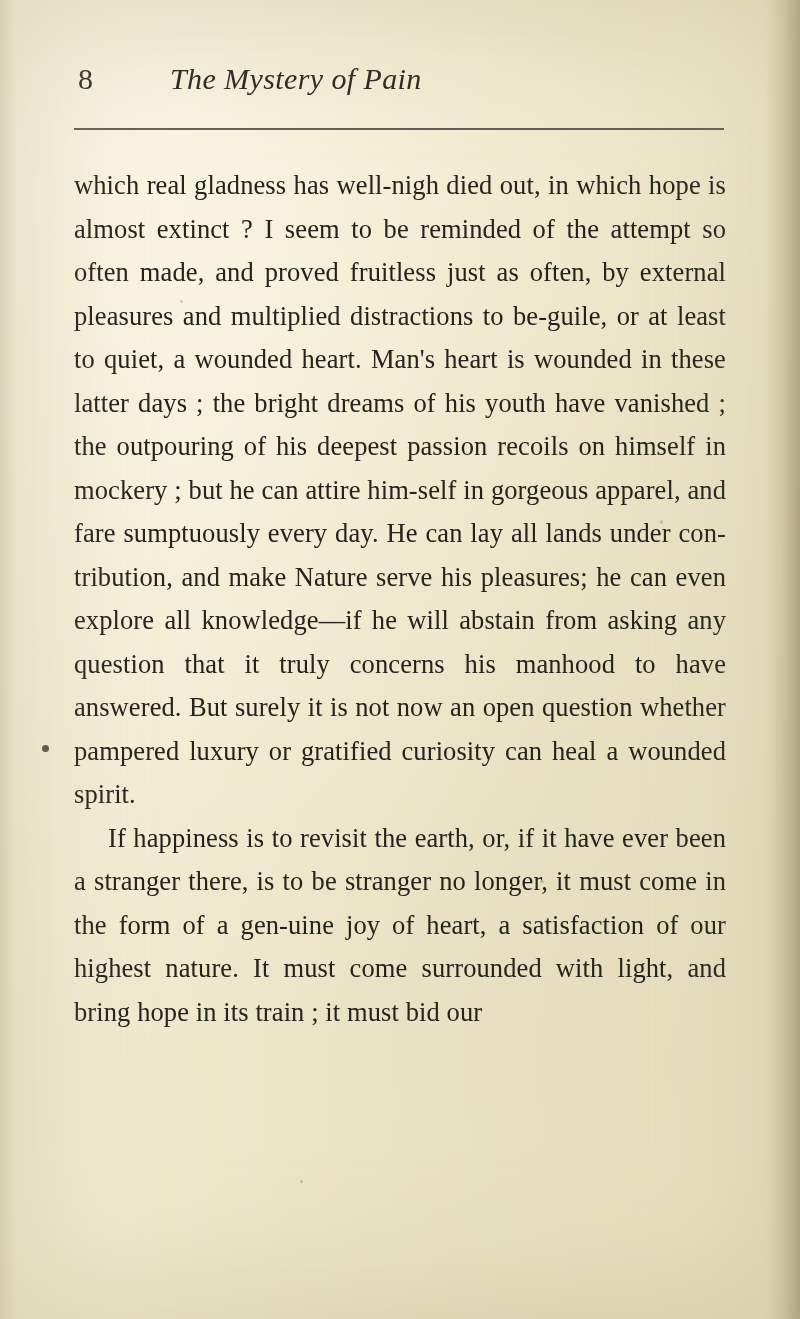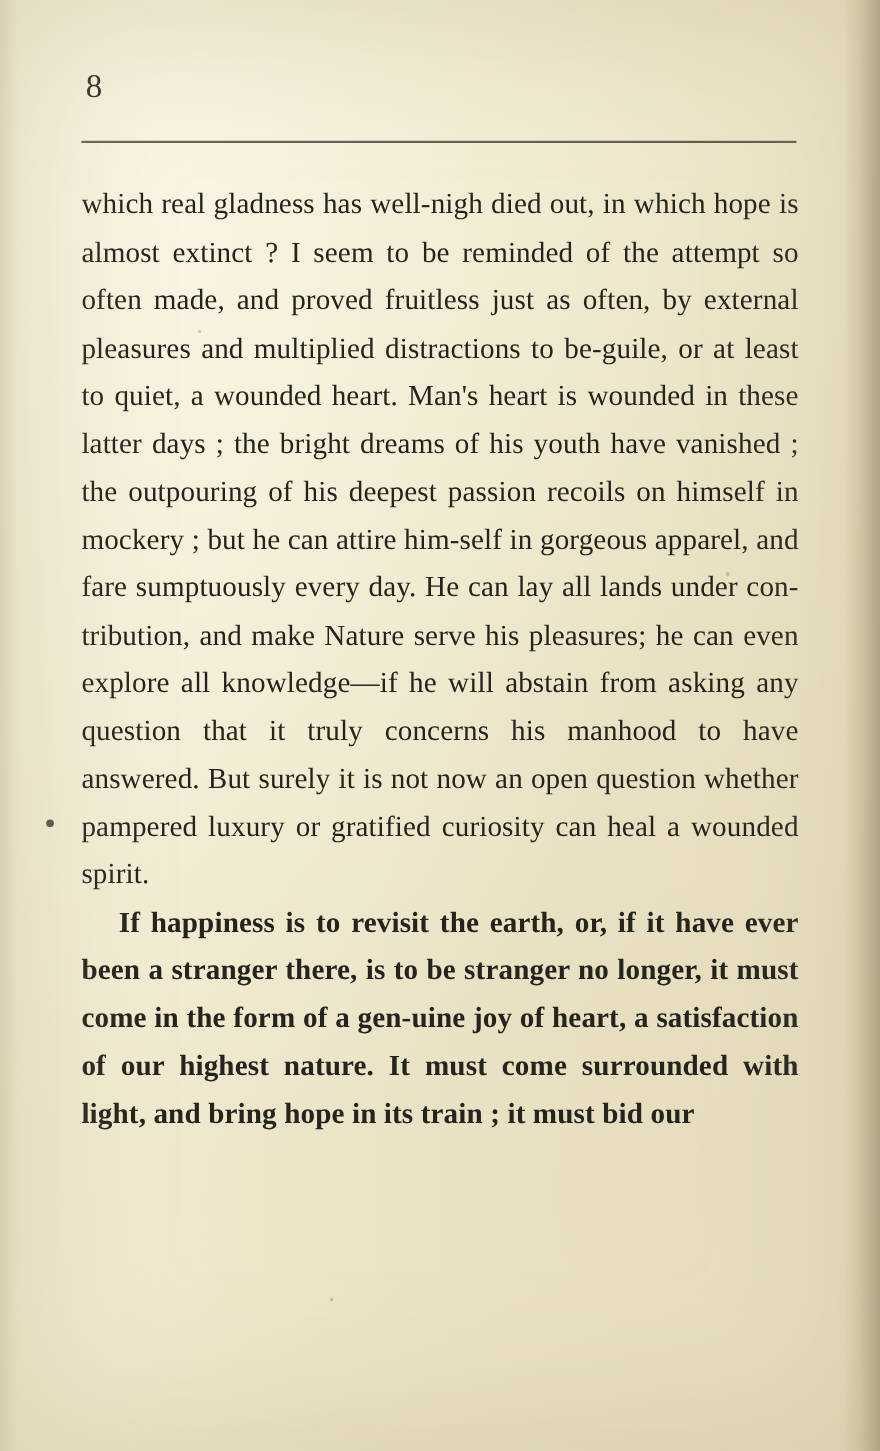--- a/index.html
+++ b/index.html
@@ -88,21 +88,20 @@
     color: #24231e;
     text-align: justify;
     text-justify: inter-word;
     letter-spacing: 0.1px;
   }
   .body-text p {
     margin: 0;
   }
   .body-text p.indent {
     text-indent: 34px;
-    font-weight: bold;
   }
   .bullet {
     position: absolute;
     left: 42px;
     top: 745px;
     width: 7px;
     height: 7px;
     border-radius: 50%;
     background: #33312a;
     opacity: 0.85;
@@ -117,20 +116,21 @@
 </head>
 <body>
 
 <div class="page">
 
   <div class="gutter-left"></div>
   <div class="gutter-right"></div>
 
   <div class="header">
     <span class="folio">8</span>
+    <span class="running-title">The Mystery of Pain</span>
   </div>
 
   <div class="rule"></div>
 
   <div class="body-text">
     <p>which real gladness has well-nigh died out, in which hope is almost extinct ? I seem to be reminded of the attempt so often made, and proved fruitless just as often, by external pleasures and multiplied distractions to be-guile, or at least to quiet, a wounded heart. Man's heart is wounded in these latter days ; the bright dreams of his youth have vanished ; the outpouring of his deepest passion recoils on himself in mockery ; but he can attire him-self in gorgeous apparel, and fare sumptuously every day. He can lay all lands under con-tribution, and make Nature serve his pleasures; he can even explore all knowledge—if he will abstain from asking any question that it truly concerns his manhood to have answered. But surely it is not now an open question whether pampered luxury or gratified curiosity can heal a wounded spirit.</p>
     <p class="indent">If happiness is to revisit the earth, or, if it have ever been a stranger there, is to be stranger no longer, it must come in the form of a gen-uine joy of heart, a satisfaction of our highest nature. It must come surrounded with light, and bring hope in its train ; it must bid our</p>
   </div>
 
   <div class="bullet"></div>

